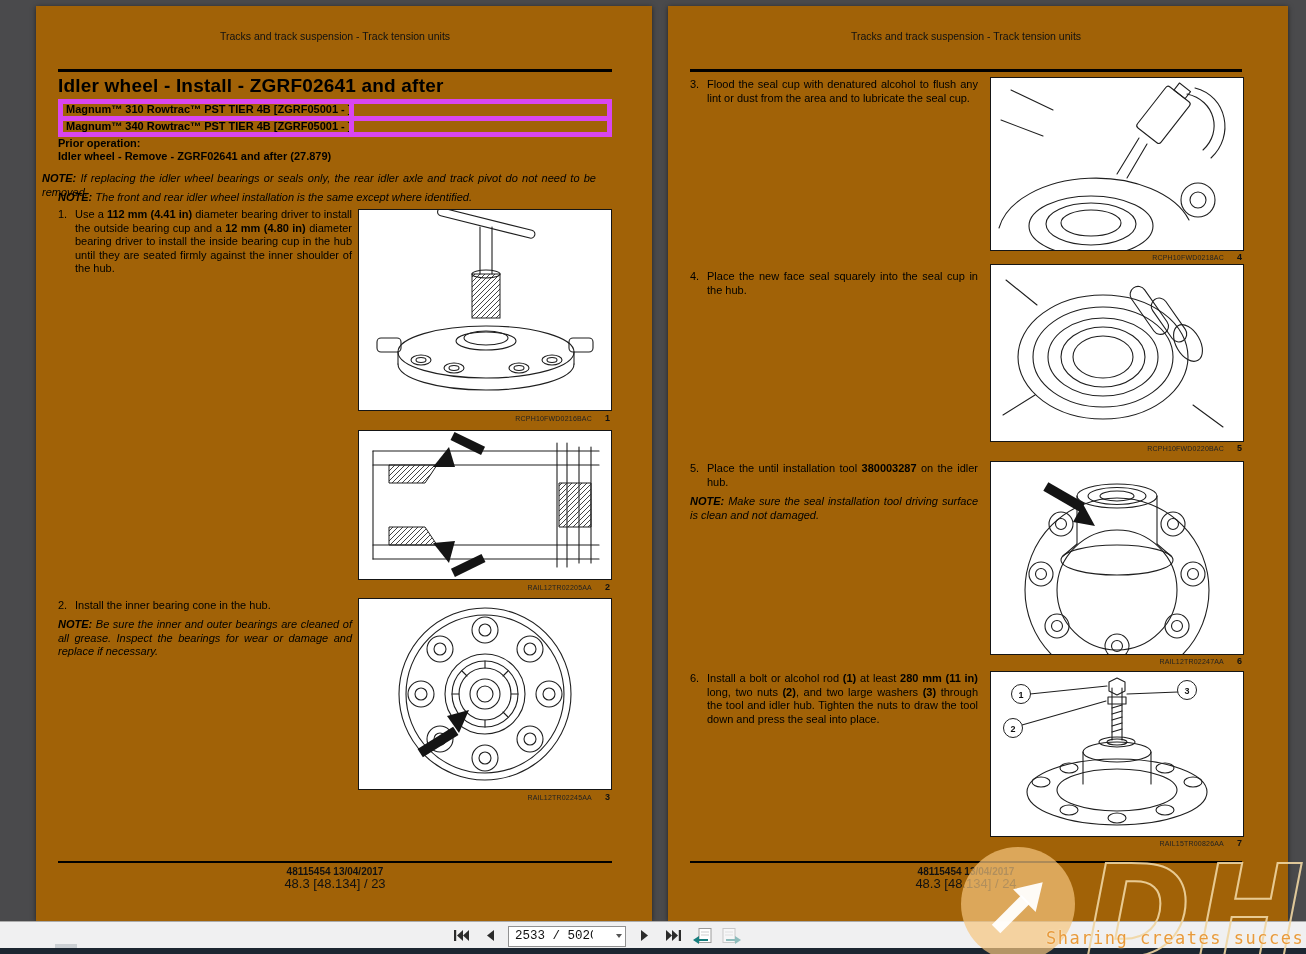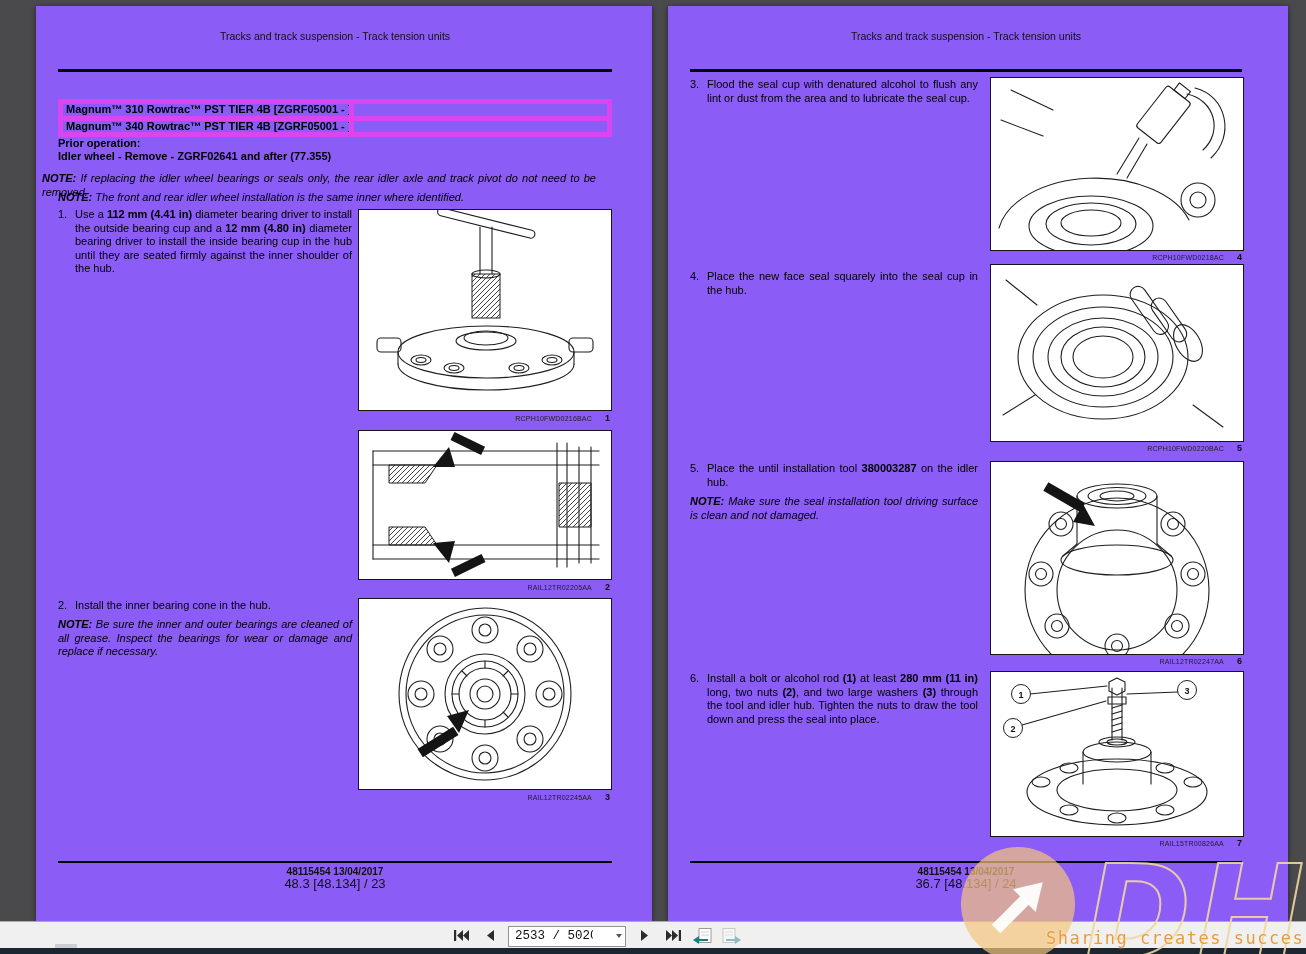--- a/index.html
+++ b/index.html
@@ -1,20 +1,20 @@
 <!DOCTYPE html>
 <html><head>
 <meta charset="utf-8">
 <style>
   html,body{margin:0;padding:0;}
   body{
     position:relative;width:1306px;height:954px;overflow:hidden;
     background:#4a4a4c;font-family:"Liberation Sans",sans-serif;color:#000;
   }
-  .page{position:absolute;background:#8b5cf6;box-shadow:0 1px 5px rgba(0,0,0,.55);}
+  .page{position:absolute;background:#a16207;box-shadow:0 1px 5px rgba(0,0,0,.55);}
   .hdr{position:absolute;font-size:10.5px;text-align:center;color:#111;}
   .rule{position:absolute;background:#000;height:2.5px;}
   .rule2{position:absolute;background:#000;height:1.8px;}
   .title{position:absolute;font-size:19px;font-weight:bold;letter-spacing:.2px;}
   .modeltable{position:absolute;border-collapse:collapse;table-layout:fixed;}
   .modeltable td{border:5px solid #d946ef;font-size:11px;font-weight:bold;padding:0 3px;height:11.5px;line-height:11px;white-space:nowrap;overflow:hidden;}
   .bold11{position:absolute;font-size:11px;font-weight:bold;}
   .note{position:absolute;font-size:11px;line-height:13.5px;font-style:italic;text-align:justify;}
   .note b{font-style:italic;}
   .step{position:absolute;display:flex;font-size:11px;line-height:13.5px;}
@@ -45,42 +45,43 @@
   .wm-circle{position:absolute;left:959px;top:845px;width:118px;height:118px;}
   .wm-dht{position:absolute;left:1083px;top:851px;}
   .wm-slogan{position:absolute;left:1046px;top:928px;font-family:"DejaVu Sans Mono",monospace;font-size:17px;letter-spacing:1.5px;white-space:nowrap;text-shadow:0 0 2px rgba(255,248,230,.9);}
 </style>
 </head>
 <body>
 
 <div class="page" style="left:36px;top:6px;width:616px;height:915px;">
   <div class="hdr" style="left:22px;top:24px;width:554px;">Tracks and track suspension - Track tension units</div>
   <div class="rule" style="left:22px;top:63px;width:554px;"></div>
+  <div class="title" style="left:22px;top:69px;">Idler wheel - Install - ZGRF02641 and after</div>
 
   <table class="modeltable" style="left:22px;top:93px;width:554px;">
     <tbody>
         <tr>
       <td style="width:51%;">Magnum™ 310 Rowtrac™ PST TIER 4B [ZGRF05001 - ]</td>
       <td></td>
     </tr>
     <tr>
       <td>Magnum™ 340 Rowtrac™ PST TIER 4B [ZGRF05001 - ]</td>
       <td></td>
     </tr>
   </tbody>
     </table>
 
   <div class="bold11" style="left:22px;top:131px;">Prior operation:</div>
-  <div class="bold11" style="left:22px;top:144px;">Idler wheel - Remove - ZGRF02641 and after (77.355)</div>
+  <div class="bold11" style="left:22px;top:144px;">Idler wheel - Remove - ZGRF02641 and after (27.879)</div>
 
   <div class="note" style="left:6px;top:166px;width:554px;">
     <b>NOTE:</b><span> If replacing the idler wheel bearings or seals only, the rear idler axle and track pivot do not need to be removed.</span>
   </div>
   <div class="note" style="left:22px;top:185px;width:554px;">
-    <b>NOTE:</b><span> The front and rear idler wheel installation is the same inner where identified.</span>
+    <b>NOTE:</b><span> The front and rear idler wheel installation is the same except where identified.</span>
   </div>
 
   <div class="step" style="left:22px;top:202px;width:294px;">
     <span class="snum">1.</span>
     <span class="stext"><span>Use a </span><b>112 mm (4.41 in)</b><span> diameter bearing driver to install the outside bearing cup and a </span><b>12 mm (4.80 in)</b><span> diameter bearing driver to install the inside bearing cup in the hub until they are seated firmly against the inner shoulder of the hub.</span></span>
   </div>
 
   <div class="fig" style="left:322px;top:203px;width:252px;height:200px;">
     <svg viewBox="0 0 252 200">
       <defs>
@@ -372,21 +373,21 @@
       </g>
     </svg>
   </div>
   <div class="figcap" style="left:322px;top:832px;width:252px;">
     <span class="code">RAIL15TR00826AA</span>
     <span class="fnum">7</span>
   </div>
 
   <div class="rule2" style="left:22px;top:855px;width:552px;"></div>
   <div class="pfoot1" style="left:22px;top:860px;width:552px;">48115454 13/04/2017</div>
-  <div class="pfoot2" style="left:22px;top:870px;width:552px;">36.7 [48.134] / 24</div>
+  <div class="pfoot2" style="left:22px;top:870px;width:552px;">48.3 [48.134] / 24</div>
 </div>
 
 <div class="toolbar">
   <div class="navgroup">
     <div class="tbtn">
       <svg width="17" height="13" viewBox="0 0 17 13">
           <rect x="1" y="1" width="2.2" height="11" fill="#2b2b2b"></rect>
           <polygon points="10,1 4,6.5 10,12" fill="#2b2b2b"></polygon>
           <polygon points="16,1 10,6.5 16,12" fill="#2b2b2b"></polygon>
         </svg>

